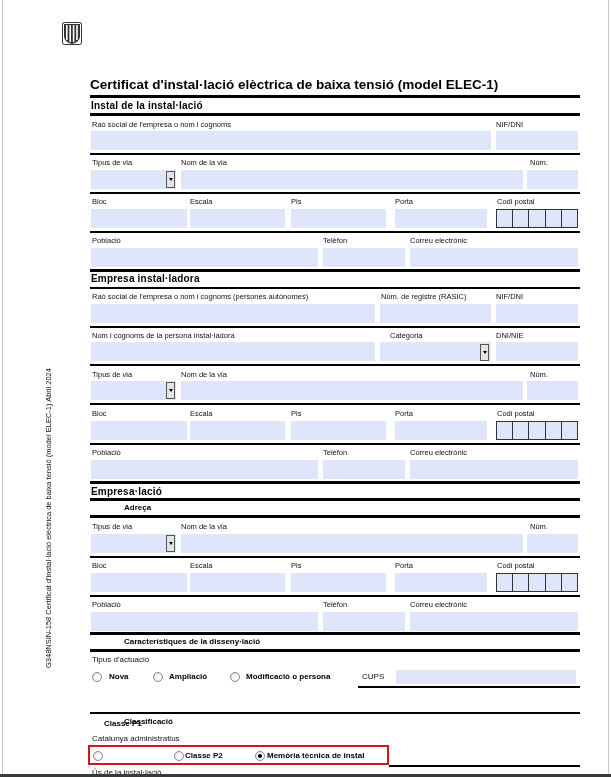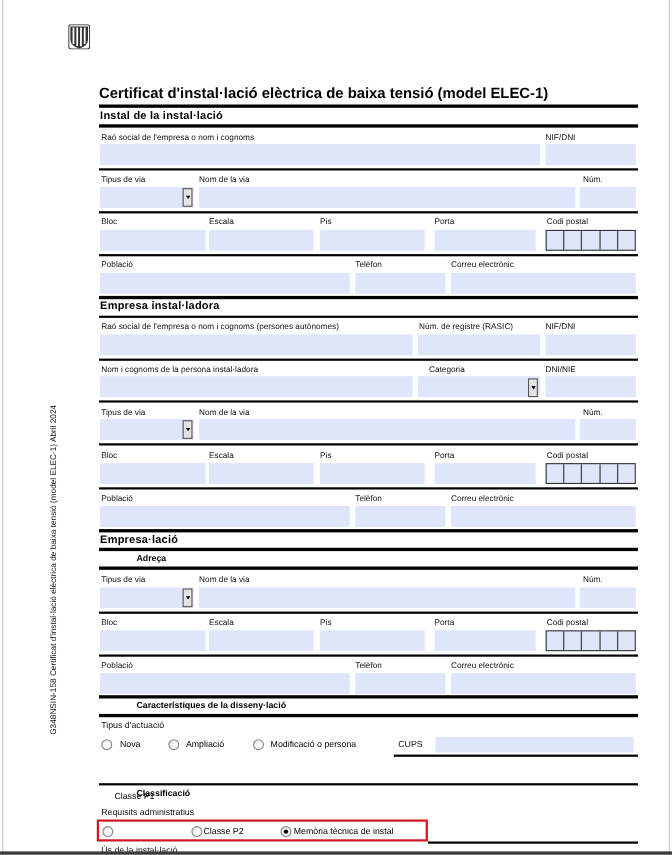--- a/index.html
+++ b/index.html
@@ -38,21 +38,21 @@
   .cp span:last-child { border-right:none; }
 
   .radio {
     position:absolute; width:10px; height:10px; border-radius:50%;
     border:1px solid #888; box-sizing:border-box;
     background:radial-gradient(circle at 65% 65%, #ffffff 0%, #f4f4f4 50%, #cfcfcf 100%);
   }
   .radio.checked::after {
     content:""; position:absolute; left:2px; top:2px; width:4px; height:4px; border-radius:50%; background:#000;
   }
-  .radio-lbl { position:absolute; font-size:8px; white-space:nowrap; }
+  .radio-lbl { position:absolute; font-size:8px; white-space:nowrap;font-weight:bold; }
   .highlight-box { position:absolute; left:88px; top:745px; width:301px; height:20px; border:2px solid #d4141e; box-sizing:border-box; }
 </style>
 </head>
 <body>
 
 <div class="page-edge-left"></div>
 <div class="page-edge-right"></div>
 
 <div class="logo">
   <svg class="logo-mark" viewBox="0 0 20 23">
@@ -218,21 +218,21 @@
 <div class="radio" style="left:153px;top:672px"></div>
 <div class="radio-lbl" style="left:169px;top:672px">Ampliació</div>
 <div class="radio" style="left:230px;top:672px"></div>
 <div class="radio-lbl" style="left:246px;top:672px">Modificació o persona</div>
 <div class="lbl" style="left:362px;top:672px;font-size:8px">CUPS</div>
 <div class="field" style="left:396px;top:670px;width:180px;height:14px"></div>
 <div class="abs" style="left:358px;top:686px;width:222px;height:1.5px;background:#000"></div>
 
 <div class="rule" style="top:712px"></div>
 <div class="subsection-title" style="top:717px">Classificació</div>
-<div class="lbl" style="left:92px;top:734px;font-size:8px">Requisits administratius</div>
+<div class="lbl" style="left:92px;top:734px;font-size:8px">Catalunya administratius</div>
 
 <div class="highlight-box"></div>
 <div class="radio" style="left:93px;top:751px"></div>
 <div class="radio-lbl" style="left:104px;top:719px">Classe P1</div>
 <div class="radio" style="left:174px;top:751px"></div>
 <div class="radio-lbl" style="left:185px;top:751px">Classe P2</div>
 <div class="radio checked" style="left:255px;top:751px"></div>
 <div class="radio-lbl" style="left:267px;top:751px">Memòria tècnica de instal</div>
 <div class="abs" style="left:389px;top:765px;width:191px;height:1.5px;background:#000"></div>
 

